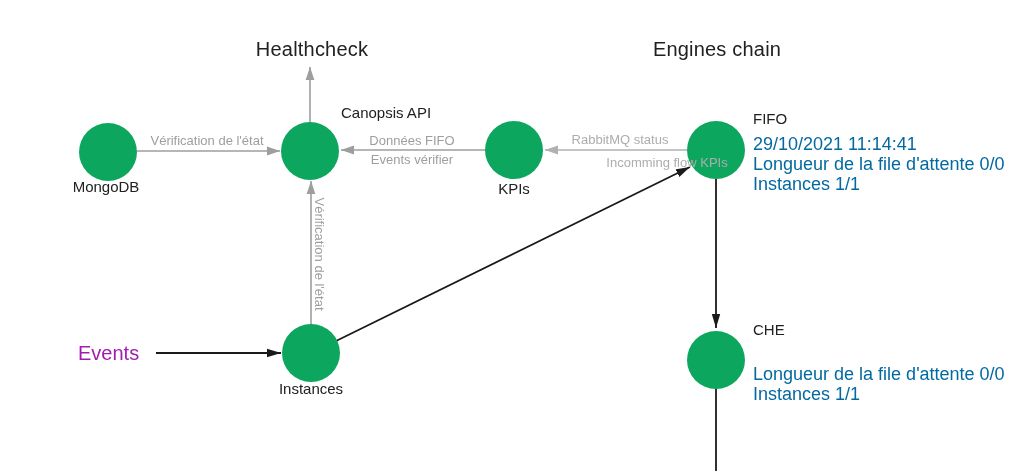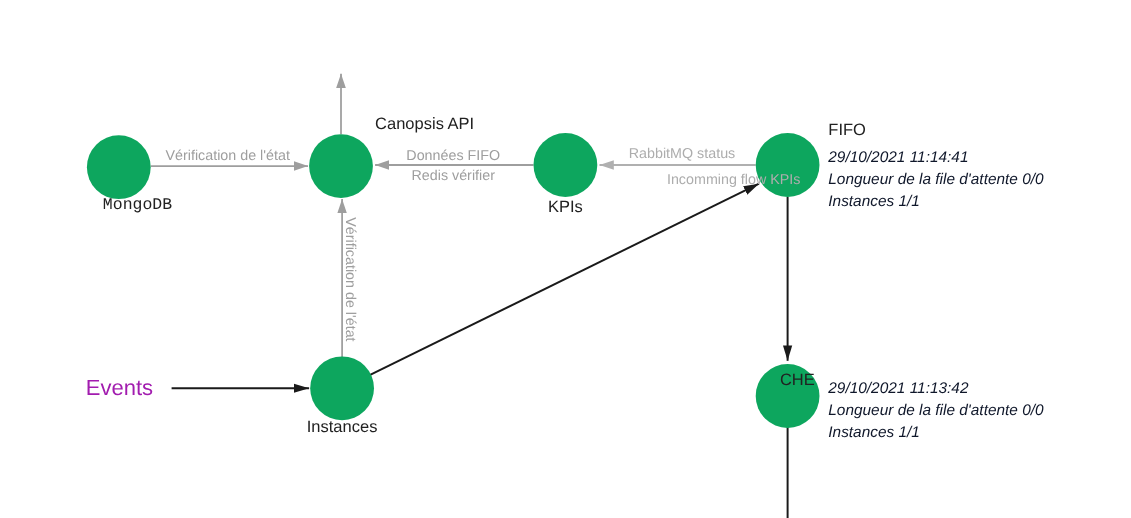--- a/index.html
+++ b/index.html
@@ -42,23 +42,22 @@
   .edge-label {
     font-size: 13px;
     color: #9e9e9e;
   }
   .edge-label.light { color: #adadad; text-align: center; }
   .edge-label.vertical {
     transform: translate(-50%, -50%) rotate(90deg);
     transform-origin: center center;
   }
   .info-line {
-    font-size: 14px;
-    color: #0f172a;
-    font-style: italic;
+    font-size: 18px;
+    color: #0369a1;
   }
 </style>
 </head>
 <body>
 
 <div class="canvas">
 
   <svg class="edges-layer" width="1028" height="471" viewBox="0 0 1028 471" xmlns="http://www.w3.org/2000/svg">
     <defs>
       <marker id="arrow-gray" markerUnits="userSpaceOnUse" markerWidth="14" markerHeight="10" refX="13" refY="5" orient="auto">
@@ -77,45 +76,46 @@
     <line x1="687" y1="150" x2="545" y2="150" stroke="#b0b0b0" stroke-width="1.6" marker-end="url(#arrow-light)"></line>
     <line x1="310" y1="122" x2="310" y2="67" stroke="#9e9e9e" stroke-width="1.6" marker-end="url(#arrow-gray)"></line>
     <line x1="311" y1="325" x2="311" y2="181" stroke="#9e9e9e" stroke-width="1.6" marker-end="url(#arrow-gray)"></line>
 
     <line x1="156" y1="353" x2="281" y2="353" stroke="#1a1a1a" stroke-width="1.8" marker-end="url(#arrow-black)"></line>
     <line x1="336" y1="341" x2="690" y2="167" stroke="#1a1a1a" stroke-width="1.8" marker-end="url(#arrow-black)"></line>
     <line x1="716" y1="179" x2="716" y2="328" stroke="#1a1a1a" stroke-width="1.8" marker-end="url(#arrow-black)"></line>
     <line x1="716" y1="388" x2="716" y2="471" stroke="#1a1a1a" stroke-width="1.8"></line>
   </svg>
 
+  <div class="abs cx section-title" style="left:312px; top:38px;">Healthcheck</div>
+  <div class="abs cx section-title" style="left:717px; top:38px;">Engines chain</div>
 
   <div class="abs events-label" style="left:78px; top:342px;">Events</div>
 
   <div class="node" style="left:108px; top:152px;"></div>
   <div class="node" style="left:310px; top:151px;"></div>
   <div class="node" style="left:514px; top:150px;"></div>
   <div class="node" style="left:716px; top:150px;"></div>
   <div class="node" style="left:311px; top:353px;"></div>
   <div class="node" style="left:716px; top:360px;"></div>
 
-  <div class="abs cx node-label" style="left:125px; top:178px;font-family:Liberation Mono, monospace;">MongoDB</div>
+  <div class="abs cx node-label" style="left:106px; top:178px;">MongoDB</div>
   <div class="abs node-label" style="left:341px; top:104px;">Canopsis API</div>
   <div class="abs cx node-label" style="left:514px; top:180px;">KPIs</div>
   <div class="abs cx node-label" style="left:311px; top:380px;">Instances</div>
 
   <div class="abs node-label" style="left:753px; top:110px;">FIFO</div>
   <div class="abs info-line" style="left:753px; top:134px;">29/10/2021 11:14:41</div>
   <div class="abs info-line" style="left:753px; top:154px;">Longueur de la file d'attente 0/0</div>
   <div class="abs info-line" style="left:753px; top:174px;">Instances 1/1</div>
 
-  <div class="abs node-label" style="left:709px; top:321px;margin-top:16px;">CHE</div>
-  <div class="abs info-line" style="left:753px; top:344px;">29/10/2021 11:13:42</div>
+  <div class="abs node-label" style="left:753px; top:321px;">CHE</div>
   <div class="abs info-line" style="left:753px; top:364px;">Longueur de la file d'attente 0/0</div>
   <div class="abs info-line" style="left:753px; top:384px;">Instances 1/1</div>
 
   <div class="abs cx edge-label" style="left:207px; top:133px;">Vérification de l'état</div>
   <div class="abs cx edge-label" style="left:412px; top:133px;">Données FIFO</div>
-  <div class="abs cx edge-label" style="left:412px; top:152px;">Redis vérifier</div>
+  <div class="abs cx edge-label" style="left:412px; top:152px;">Events vérifier</div>
   <div class="abs cx edge-label light" style="left:620px; top:132px;">RabbitMQ status</div>
   <div class="abs cx edge-label light" style="left:622px; top:155px;margin-left:45px;">Incomming flow KPIs</div>
   <div class="abs edge-label vertical" style="left:319px; top:254px;">Vérification de l'état</div>
 
 </div>
 
 </body></html>

